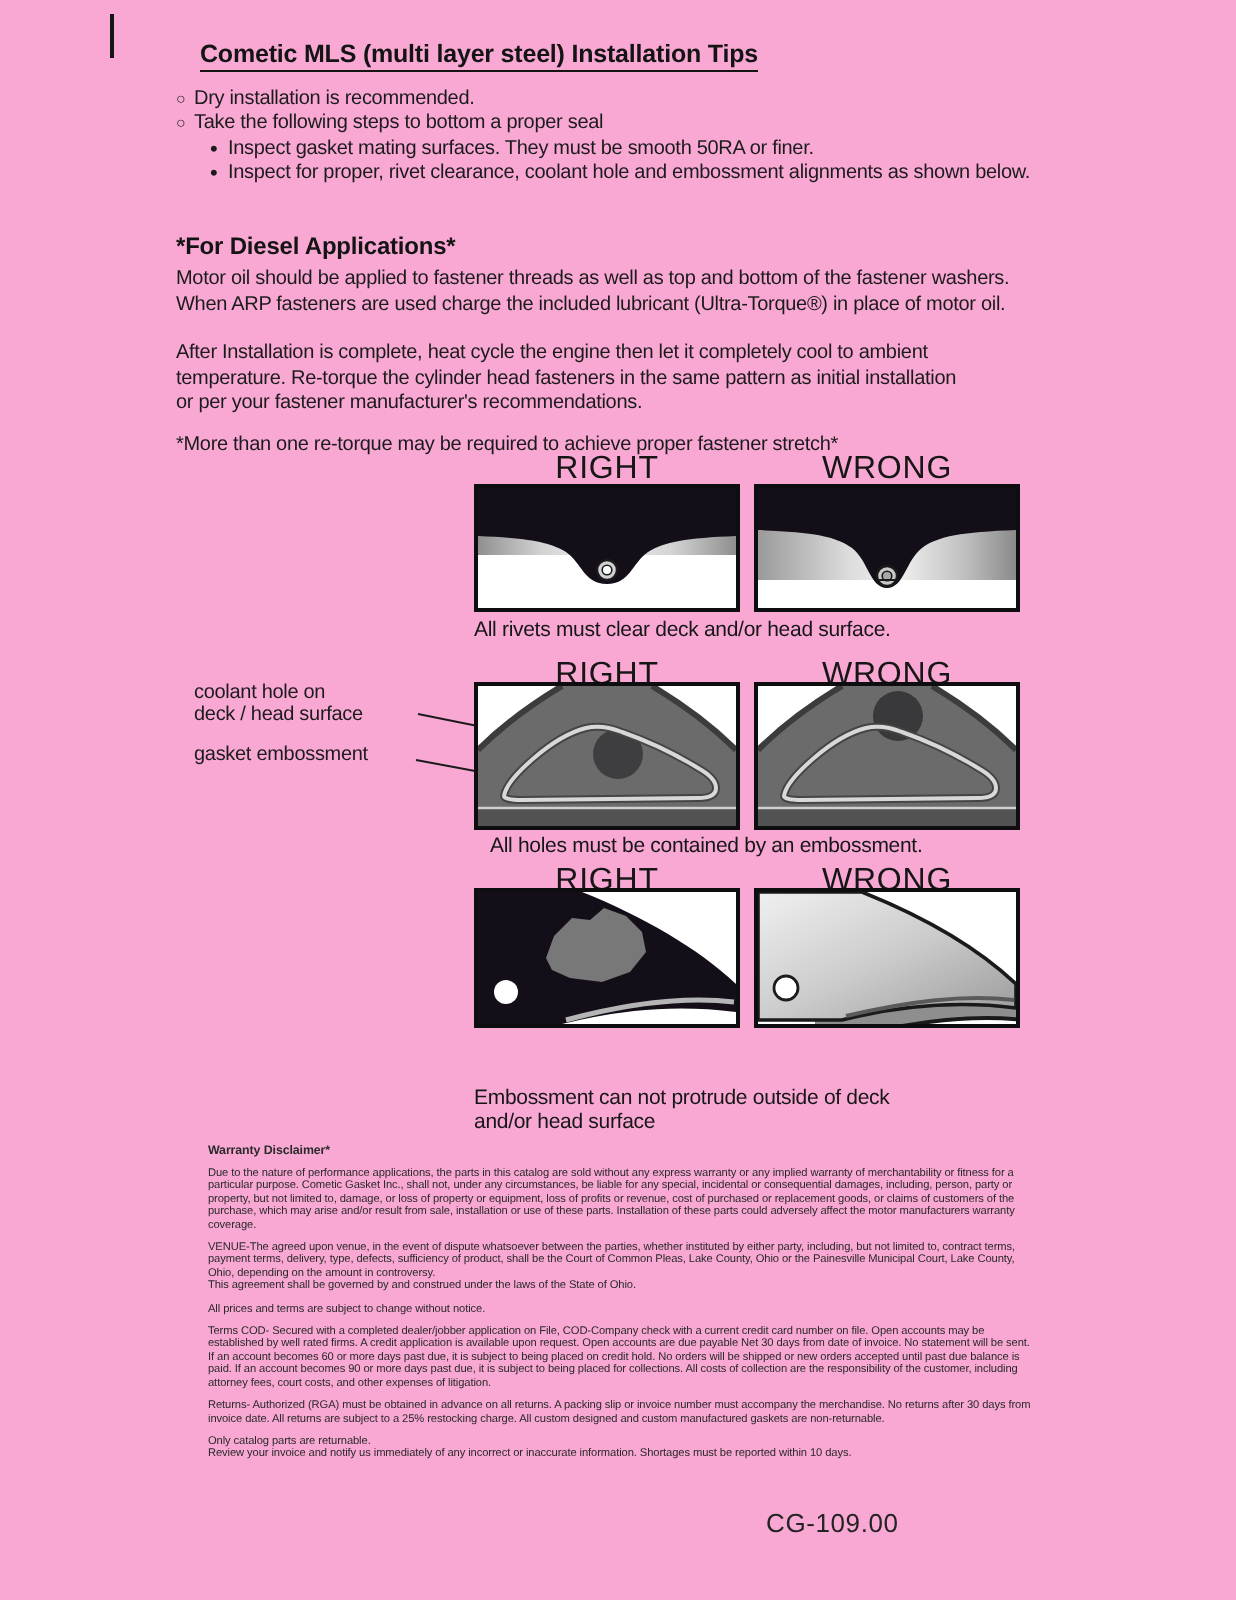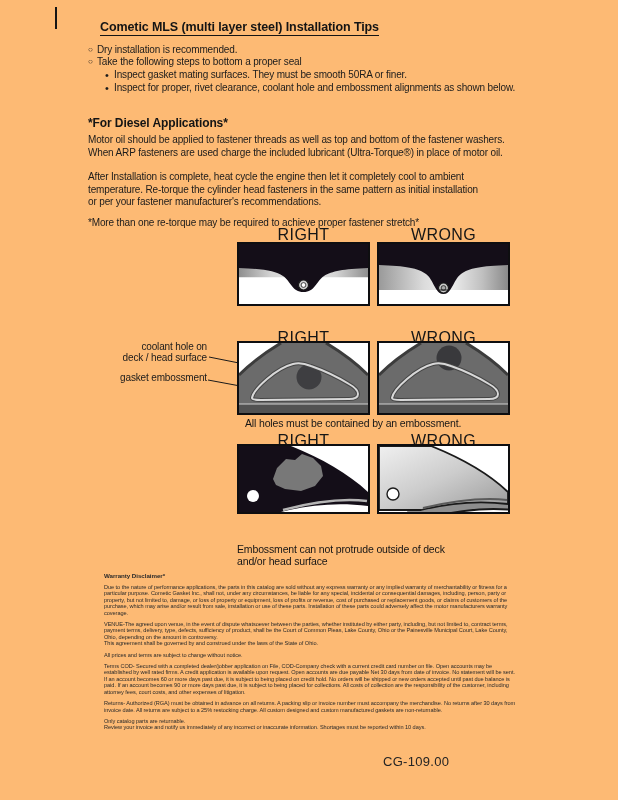--- a/index.html
+++ b/index.html
@@ -1,16 +1,16 @@
 <!DOCTYPE html>
 <html><head>
 <meta charset="utf-8">
 <style>
   html,body{margin:0;padding:0;background:#ffffff;}
-  .page{position:relative;width:618px;height:800px;background:#fdba74;overflow:hidden;
+  .page{position:relative;width:618px;height:800px;background:#f9a8d4;overflow:hidden;
         font-family:"Liberation Sans",sans-serif;color:#1e1e1e;}
   .abs{position:absolute;}
   .crop-mark{left:55px;top:7px;width:2px;height:22px;background:#151515;}
   .title{left:100px;top:20px;font-size:12.5px;font-weight:bold;color:#141414;
          border-bottom:1.6px solid #141414;padding-bottom:1px;letter-spacing:-0.1px;}
   .tips{left:88px;top:44px;font-size:10px;line-height:12.4px;letter-spacing:-0.15px;color:#1b1b1b;}
   .tip-row{white-space:nowrap;}
   .tip-row .mk{display:inline-block;width:9px;font-size:8px;vertical-align:top;line-height:12.4px;}
   .tip-sub{padding-left:17px;}
   .tip-sub .mk{font-size:9px;}
@@ -19,21 +19,21 @@
   .diesel-head{left:88px;top:116px;font-size:12px;font-weight:bold;color:#141414;letter-spacing:-0.1px;}
   .para{left:88px;width:475px;font-size:10px;line-height:12.6px;letter-spacing:-0.15px;
         white-space:pre-line;color:#1b1b1b;}
   .p1{top:134px;} .p2{top:171px;} .p3{top:217px;}
 
   .dlabel{width:133px;text-align:center;font-size:16px;letter-spacing:0.4px;color:#161616;}
   .panel{position:absolute;width:129px;background:#fff;border:2px solid #0e0e10;}
   .panel svg{display:block;width:100%;height:100%;}
   .caption{font-size:10.5px;letter-spacing:-0.15px;color:#161616;white-space:pre-line;line-height:11.5px;}
 
-  .side-label{left:97px;width:110px;text-align:right;font-size:10px;line-height:11px;
+  .side-label{left:97px;width:110px;font-size:10px;line-height:11px;
               letter-spacing:-0.15px;white-space:pre-line;color:#1b1b1b;}
   .pointer-svg{left:205px;top:348px;}
 
   .warranty{left:104px;top:572px;width:414px;color:#2a2a2a;}
   .warranty h4{margin:0 0 5px 0;font-size:6.2px;letter-spacing:-0.05px;}
   .warranty p{margin:0 0 5px 0;font-size:5.6px;line-height:6.4px;letter-spacing:-0.05px;white-space:pre-line;}
   .doc-code{left:383px;top:754px;font-size:13px;letter-spacing:0.3px;color:#242424;}
 </style>
 </head>
 <body>
@@ -96,20 +96,21 @@
       <rect x="0" y="0" width="129" height="60" fill="#ffffff"></rect>
       <rect x="0" y="21" width="129" height="25" fill="url(#w1g)"></rect>
       <rect x="0" y="46" width="129" height="14" fill="#ffffff"></rect>
       <path d="M0,0 H129 V21 C102,22 90,24 82,30 C74,36 73,50 64.5,50 C56,50 55,36 47,30 C39,24 27,22 0,21 Z" fill="#140e18"></path>
       <circle cx="64.5" cy="44" r="5" fill="#c9c9c9" stroke="#1a1a1a" stroke-width="1.2"></circle>
       <circle cx="64.5" cy="44" r="2.4" fill="#a8a8a8" stroke="#1a1a1a" stroke-width="0.8"></circle>
       <line x1="59.5" y1="46" x2="69.5" y2="46" stroke="#1a1a1a" stroke-width="1"></line>
     </svg>
   </div>
 
+  <div class="abs caption" style="left:237px;top:310px;">All rivets must clear deck and/or head surface.</div>
 
   <div class="abs dlabel" style="left:237px;top:329px;">RIGHT</div>
   <div class="abs dlabel" style="left:377px;top:329px;">WRONG</div>
 
   <div class="abs side-label" style="top:341px;">coolant hole on
 deck / head surface</div>
   <div class="abs side-label" style="top:372px;">gasket embossment</div>
 
   <svg class="abs pointer-svg" width="112" height="48">
     <line x1="4" y1="9" x2="104" y2="29" stroke="#1a1a1a" stroke-width="1"></line>

